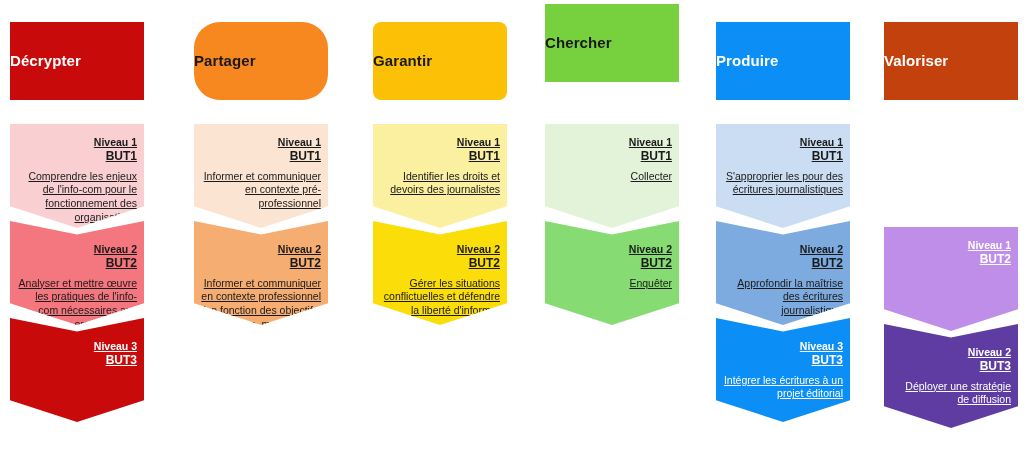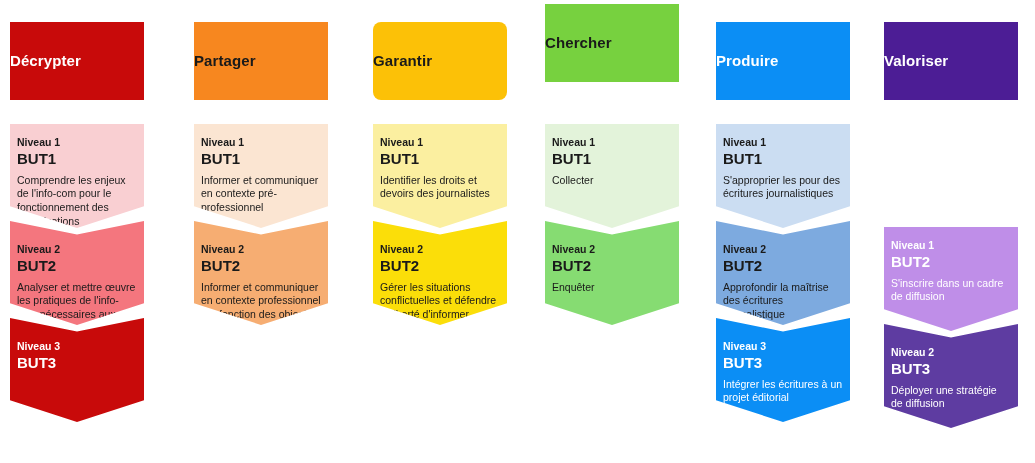--- a/index.html
+++ b/index.html
@@ -40,39 +40,40 @@
   }
   .chev {
     position: absolute;
     box-sizing: border-box;
     -webkit-clip-path: polygon(0% 0%, 50% 13%, 100% 0%, 100% 79%, 50% 100%, 0% 79%);
     clip-path: polygon(0% 0%, 50% 13%, 100% 0%, 100% 79%, 50% 100%, 0% 79%);
     display: flex;
     flex-direction: column;
     align-items: center;
     justify-content: flex-start;
-    text-align: left;
+    text-align: right;
+    text-decoration: underline;
   }
   .chev.first {
     -webkit-clip-path: polygon(0% 0%, 100% 0%, 100% 79%, 50% 100%, 0% 79%);
     clip-path: polygon(0% 0%, 100% 0%, 100% 79%, 50% 100%, 0% 79%);
   }
   .chev-inner {
     padding: 0 7px;
     width: 100%;
     box-sizing: border-box;
   }
   .chev-niveau {
     font-size: 10.5px;
     font-weight: bold;
     line-height: 1.28;
     white-space: nowrap;
   }
   .chev-but {
-    font-size: 15px;
+    font-size: 12px;
     font-weight: bold;
     line-height: 1.28;
     white-space: nowrap;
   }
   .chev-desc {
     font-size: 10.5px;
     line-height: 1.3;
     margin-top: 5px;
   }
 </style>
@@ -99,21 +100,21 @@
         </div>
       </div>
       <div class="chev" style="left: 0px; top: 318px; width: 134px; height: 104px; background: rgb(200, 10, 10); color: rgb(255, 255, 255); z-index: 12; padding-top: 22px;">
         <div class="chev-inner">
           <div class="chev-niveau">Niveau 3</div>
           <div class="chev-but">BUT3</div>
         </div>
       </div>
     </div>
     <div class="column" style="left: 194px; width: 134px;">
-      <div class="col-header" style="left: 0px; top: 22px; width: 134px; height: 78px; background: rgb(247, 135, 31);">
+      <div class="col-header" style="left: 0px; top: 22px; width: 134px; height: 78px; background: rgb(247, 135, 31); border-radius: 26px;">
         <div class="col-header-label" style="color: rgb(26, 26, 26);">Partager</div>
       </div>
       <div class="chev first" style="left: 0px; top: 124px; width: 134px; height: 104px; background: rgb(251, 229, 210); color: rgb(26, 26, 26); z-index: 10; padding-top: 12px;">
         <div class="chev-inner">
           <div class="chev-niveau">Niveau 1</div>
           <div class="chev-but">BUT1</div>
           <div class="chev-desc">Informer et communiquer en contexte pré-professionnel</div>
         </div>
       </div>
       <div class="chev" style="left: 0px; top: 221px; width: 134px; height: 104px; background: rgb(246, 173, 114); color: rgb(26, 26, 26); z-index: 11; padding-top: 22px;">
@@ -182,28 +183,27 @@
       </div>
       <div class="chev" style="left: 0px; top: 318px; width: 134px; height: 104px; background: rgb(11, 142, 245); color: rgb(255, 255, 255); z-index: 12; padding-top: 22px;">
         <div class="chev-inner">
           <div class="chev-niveau">Niveau 3</div>
           <div class="chev-but">BUT3</div>
           <div class="chev-desc">Intégrer les écritures à un projet éditorial</div>
         </div>
       </div>
     </div>
     <div class="column" style="left: 884px; width: 134px;">
-      <div class="col-header" style="left: 0px; top: 22px; width: 134px; height: 78px; background: #4c1d95;">
+      <div class="col-header" style="left: 0px; top: 22px; width: 134px; height: 78px; background: #c2410c;">
         <div class="col-header-label" style="color: rgb(255, 255, 255);">Valoriser</div>
       </div>
       <div class="chev first" style="left: 0px; top: 227px; width: 134px; height: 104px; background: rgb(191, 142, 232); color: rgb(255, 255, 255); z-index: 10; padding-top: 12px;">
         <div class="chev-inner">
           <div class="chev-niveau">Niveau 1</div>
           <div class="chev-but">BUT2</div>
-          <div class="chev-desc">S'inscrire dans un cadre de diffusion</div>
         </div>
       </div>
       <div class="chev" style="left: 0px; top: 324px; width: 134px; height: 104px; background: rgb(94, 60, 161); color: rgb(255, 255, 255); z-index: 11; padding-top: 22px;">
         <div class="chev-inner">
           <div class="chev-niveau">Niveau 2</div>
           <div class="chev-but">BUT3</div>
           <div class="chev-desc">Déployer une stratégie de diffusion</div>
         </div>
       </div>
     </div>

